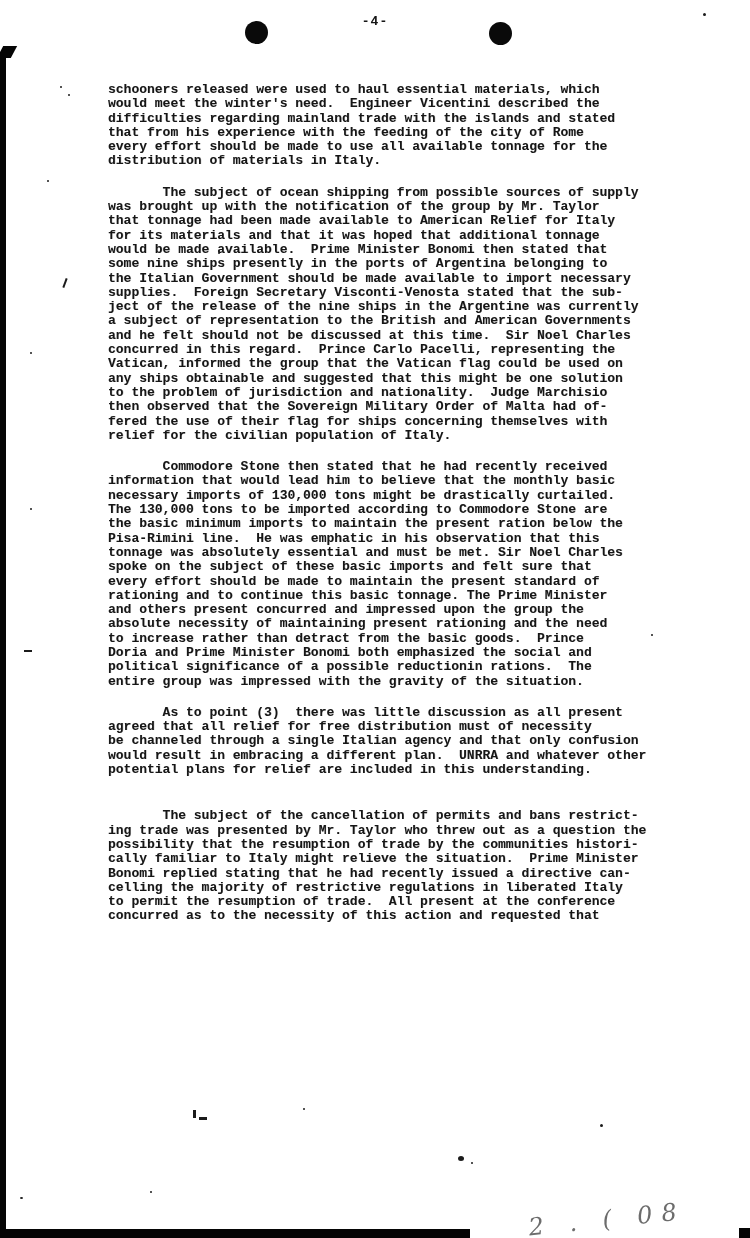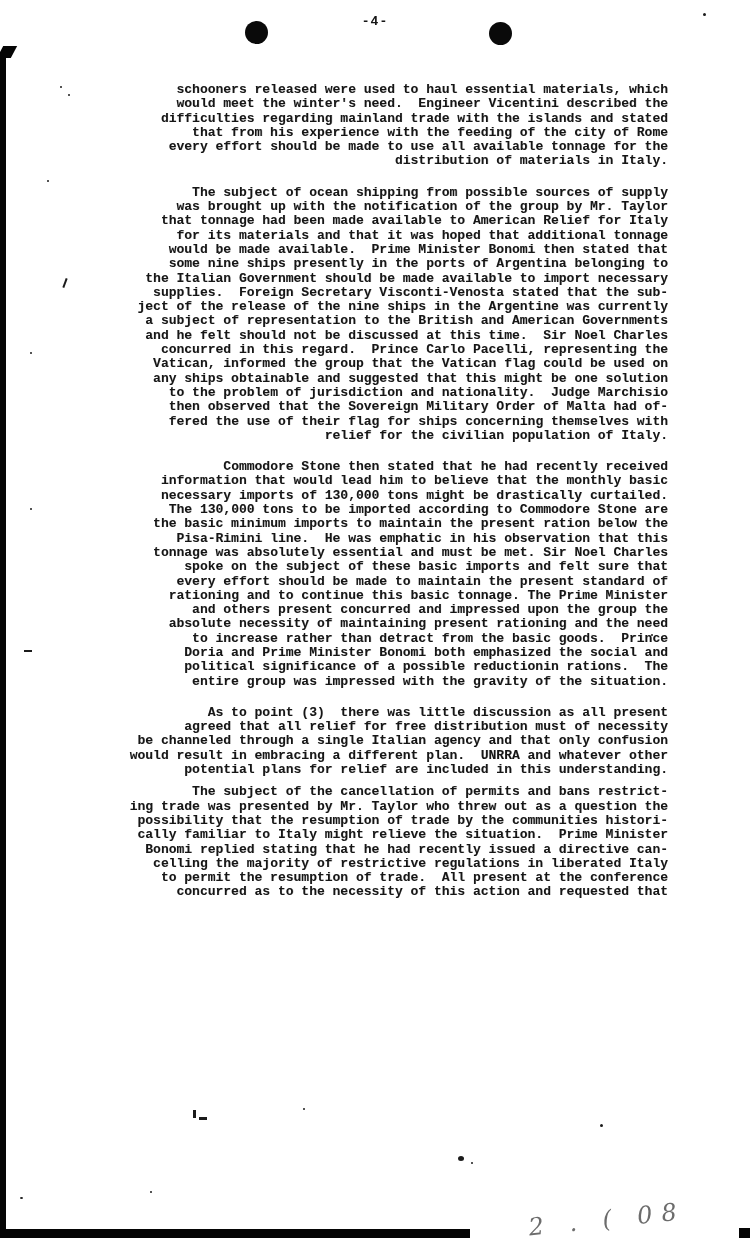--- a/index.html
+++ b/index.html
@@ -18,30 +18,30 @@
   
   .hole{position:absolute;width:23px;height:23px;border-radius:50%;background:#0a0a0a;}
   .hole.left{left:245px;top:21px;}
   .hole.right{left:489px;top:22px;}
   
   .pageno{
     position:absolute;left:0;top:14px;width:750px;text-align:center;
     font-size:13px;font-weight:700;color:#151515;letter-spacing:1px;
   }
   
-  .doc{position:absolute;left:108px;top:83px;width:560px;text-align:right;}
+  .doc{position:absolute;left:108px;top:83px;width:560px;}
   .para{
     white-space:pre;
     font-size:13px;line-height:14.3px;
     font-weight:700;
     color:#161616;
     text-shadow:0.4px 0.4px 0 rgba(20,20,20,0.28);
     margin:0 0 17px 0;
   }
-  .para.gap-lg{margin-bottom:8px;}
+  .para.gap-lg{margin-bottom:32px;}
   
   .handwriting{
     position:absolute;left:528px;top:1202px;width:220px;
     font-family:"DejaVu Serif",serif;font-style:italic;
     font-size:24px;color:#3c3c3c;opacity:.75;
     letter-spacing:9px;transform:rotate(-6deg);
     white-space:nowrap;
   }
   
   .speck{position:absolute;background:#1b1b1b;border-radius:50%;}

